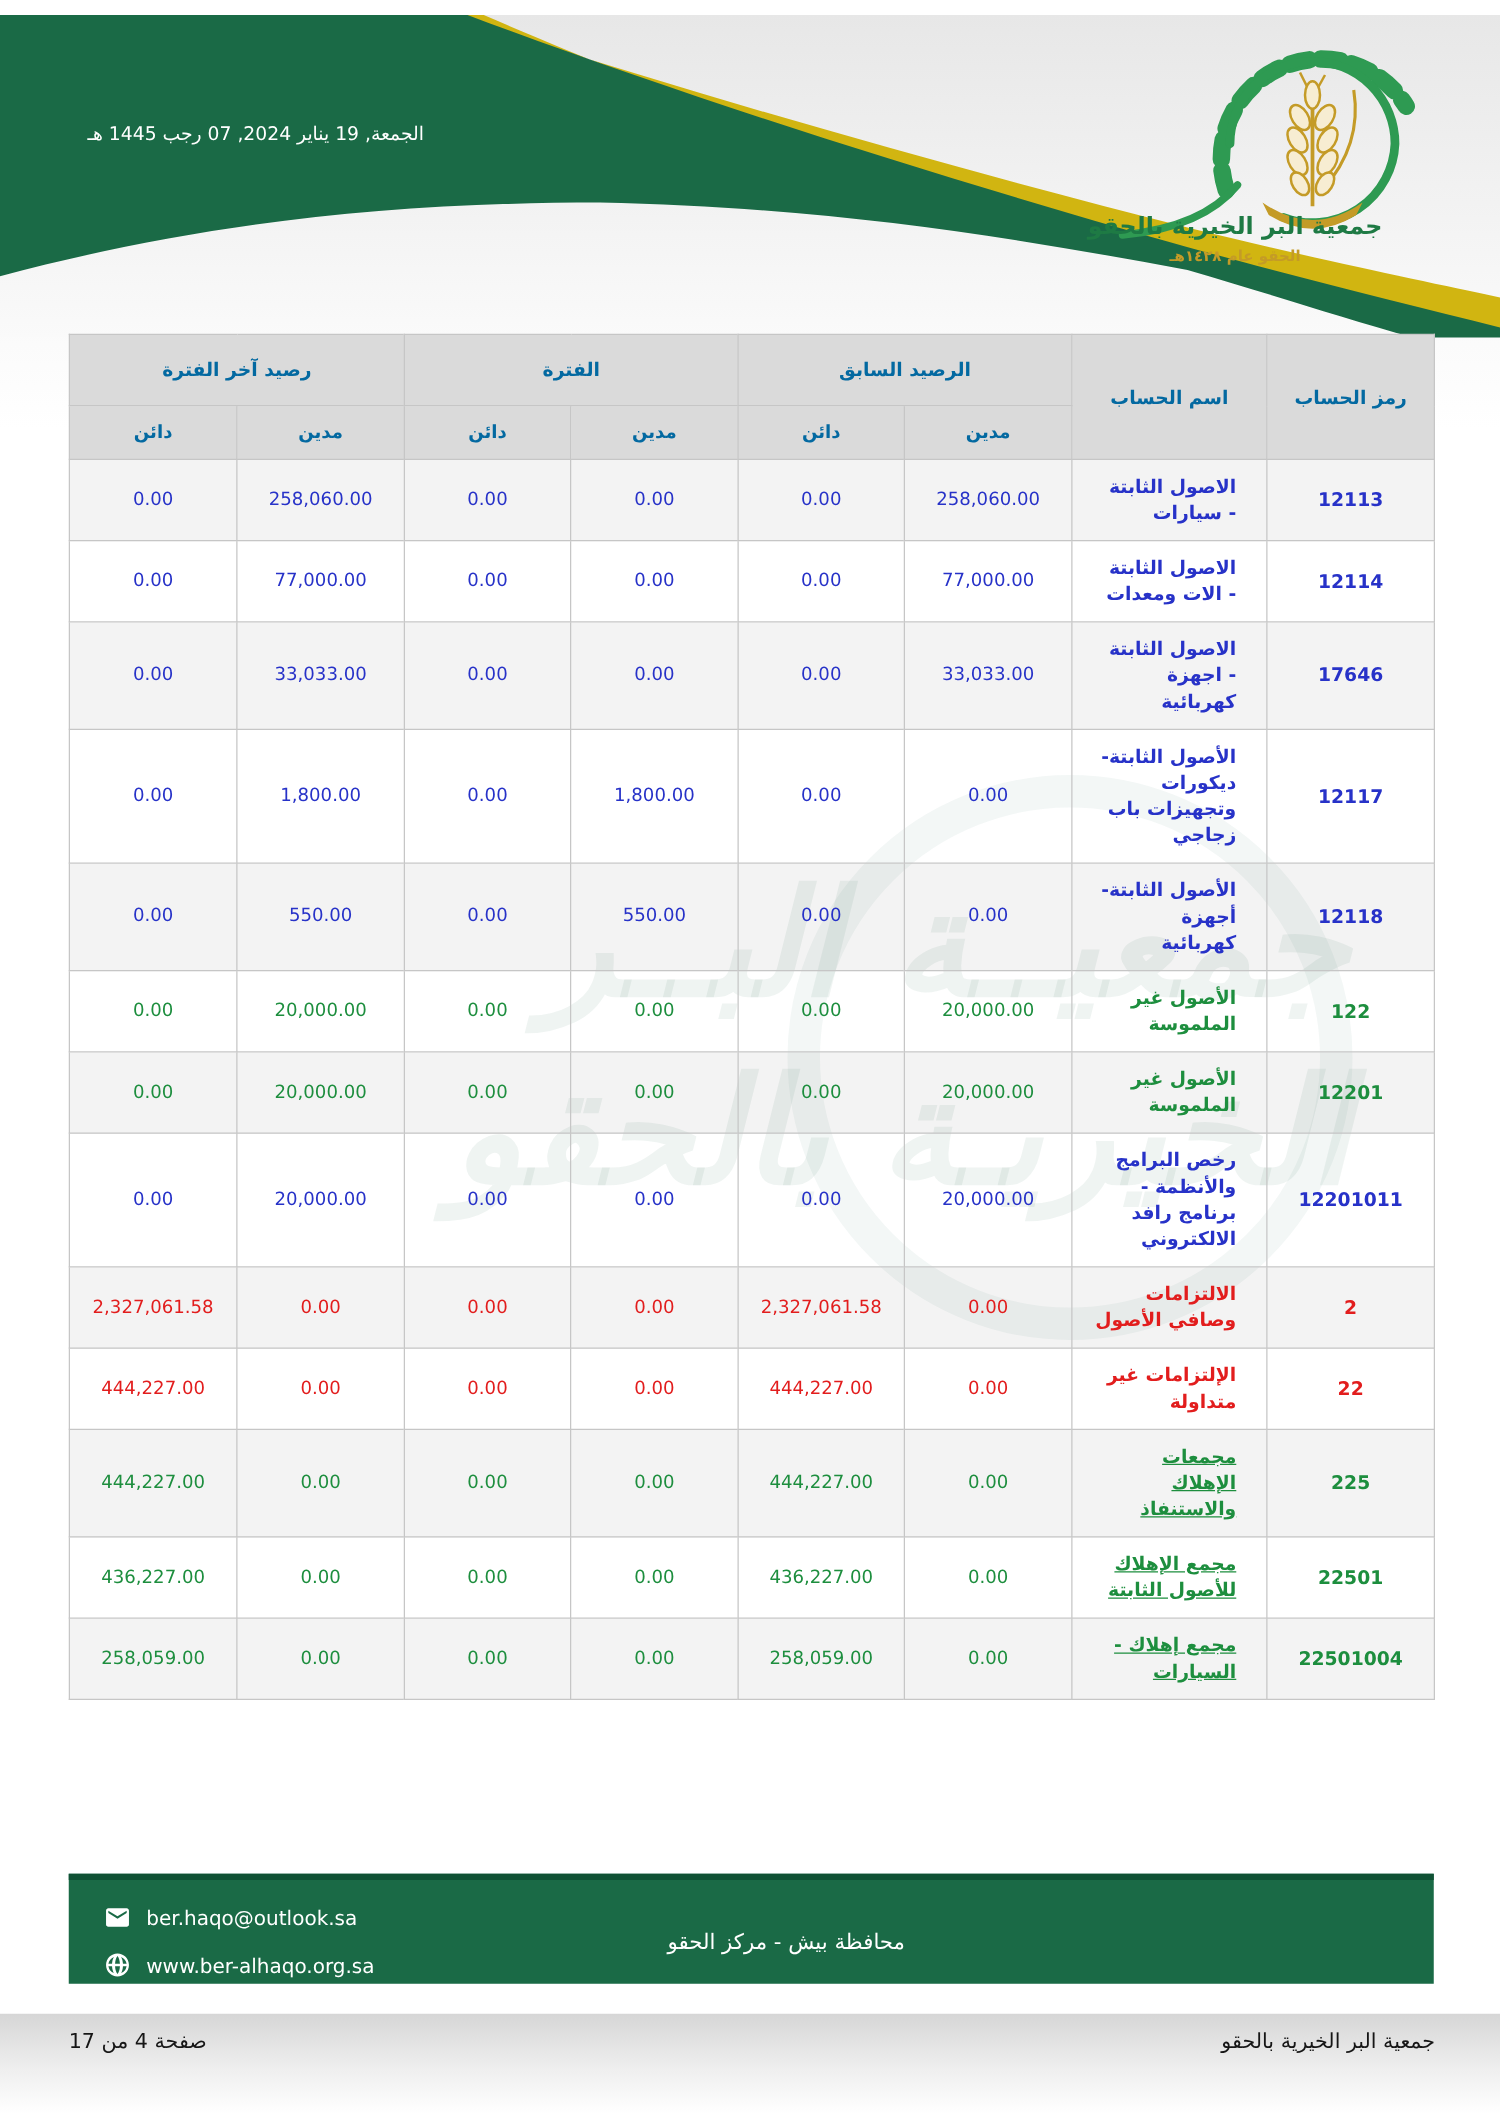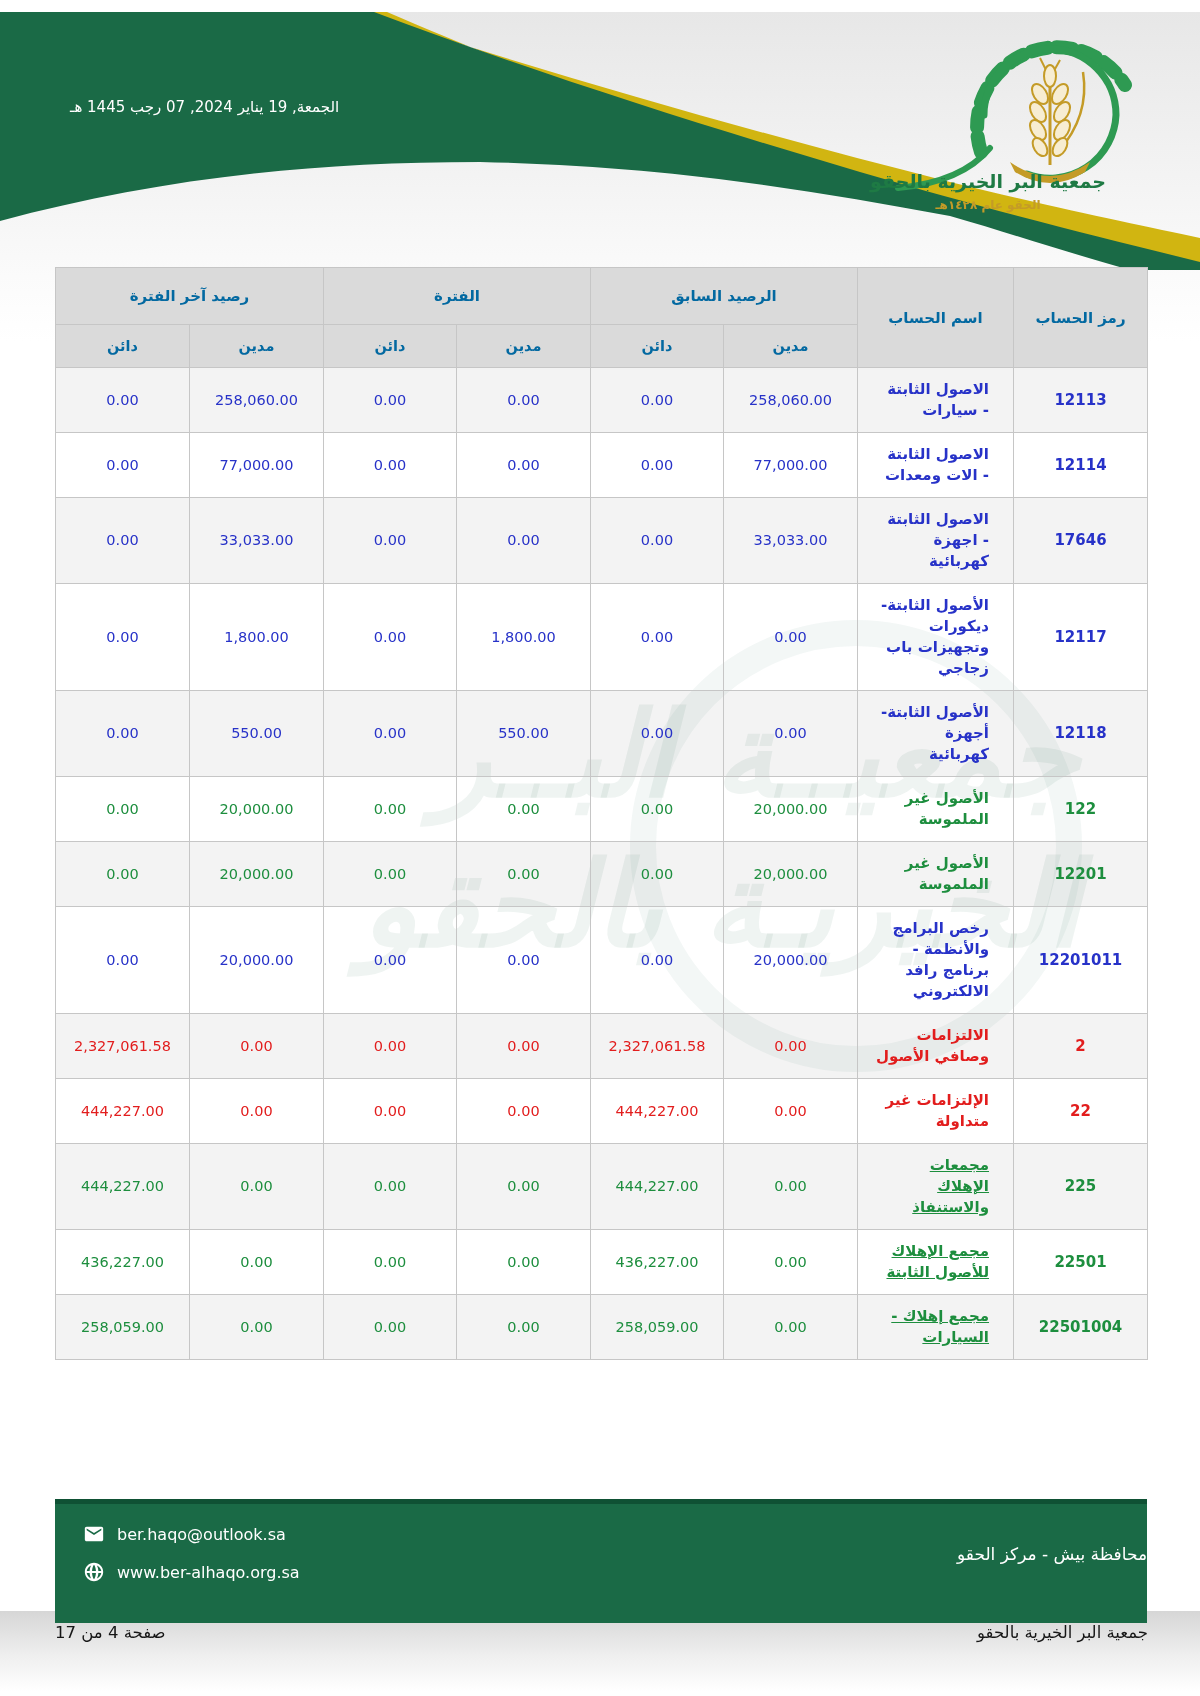--- a/index.html
+++ b/index.html
@@ -54,29 +54,29 @@
     white-space:pre-line;
   }
   table.report td.code{font-weight:bold;font-size:15px;}
   tbody tr:nth-child(odd){background:rgba(40,40,40,0.055);}
   tr.c-blue{color:var(--row_blue,#2732c8);}
   tr.c-green{color:var(--row_green,#1d8e3e);}
   tr.c-red{color:var(--row_red,#e21d1d);}
   td.name.u{text-decoration:underline;}
   
   #footer-bar{
-    position:absolute;left:55px;top:1487px;width:1092px;height:124px;z-index:2;
+    position:absolute;left:55px;top:1487px;width:1092px;height:88px;z-index:2;
     background:var(--accent_green,#1a6a46);border-top:5px solid #0f5134;box-sizing:border-box;
   }
   #footer-bar .f-left{position:absolute;left:28px;top:16px;}
   #footer-bar .f-row{display:flex;align-items:center;gap:12px;height:28px;margin-bottom:10px;}
   #footer-bar .f-row span.txt{color:#fff;font-size:16px;}
   #footer-bar .f-center{
-    position:absolute;left:0;top:40px;width:100%;text-align:right;
-    color:#fff;font-size:17px;direction:rtl;
+    position:absolute;left:0;top:40px;width:100%;text-align:center;
+    color:#fff;font-size:17px;direction:rtl;padding-left:28px;
   }
   #footer-bar .f-right{position:absolute;right:28px;top:16px;}
   #footer-bar .f-right .f-row{justify-content:flex-end;}
   .icn{width:22px;height:22px;display:inline-block;flex:0 0 auto;}
   .icn svg{width:22px;height:22px;fill:#ffffff;display:block;}
   
   #bottom-strip{
     position:absolute;left:0;top:1599px;width:1200px;height:90px;
     background:linear-gradient(180deg,#d6d6d6 0px,#efefef 45px,#ffffff 80px);
   }

